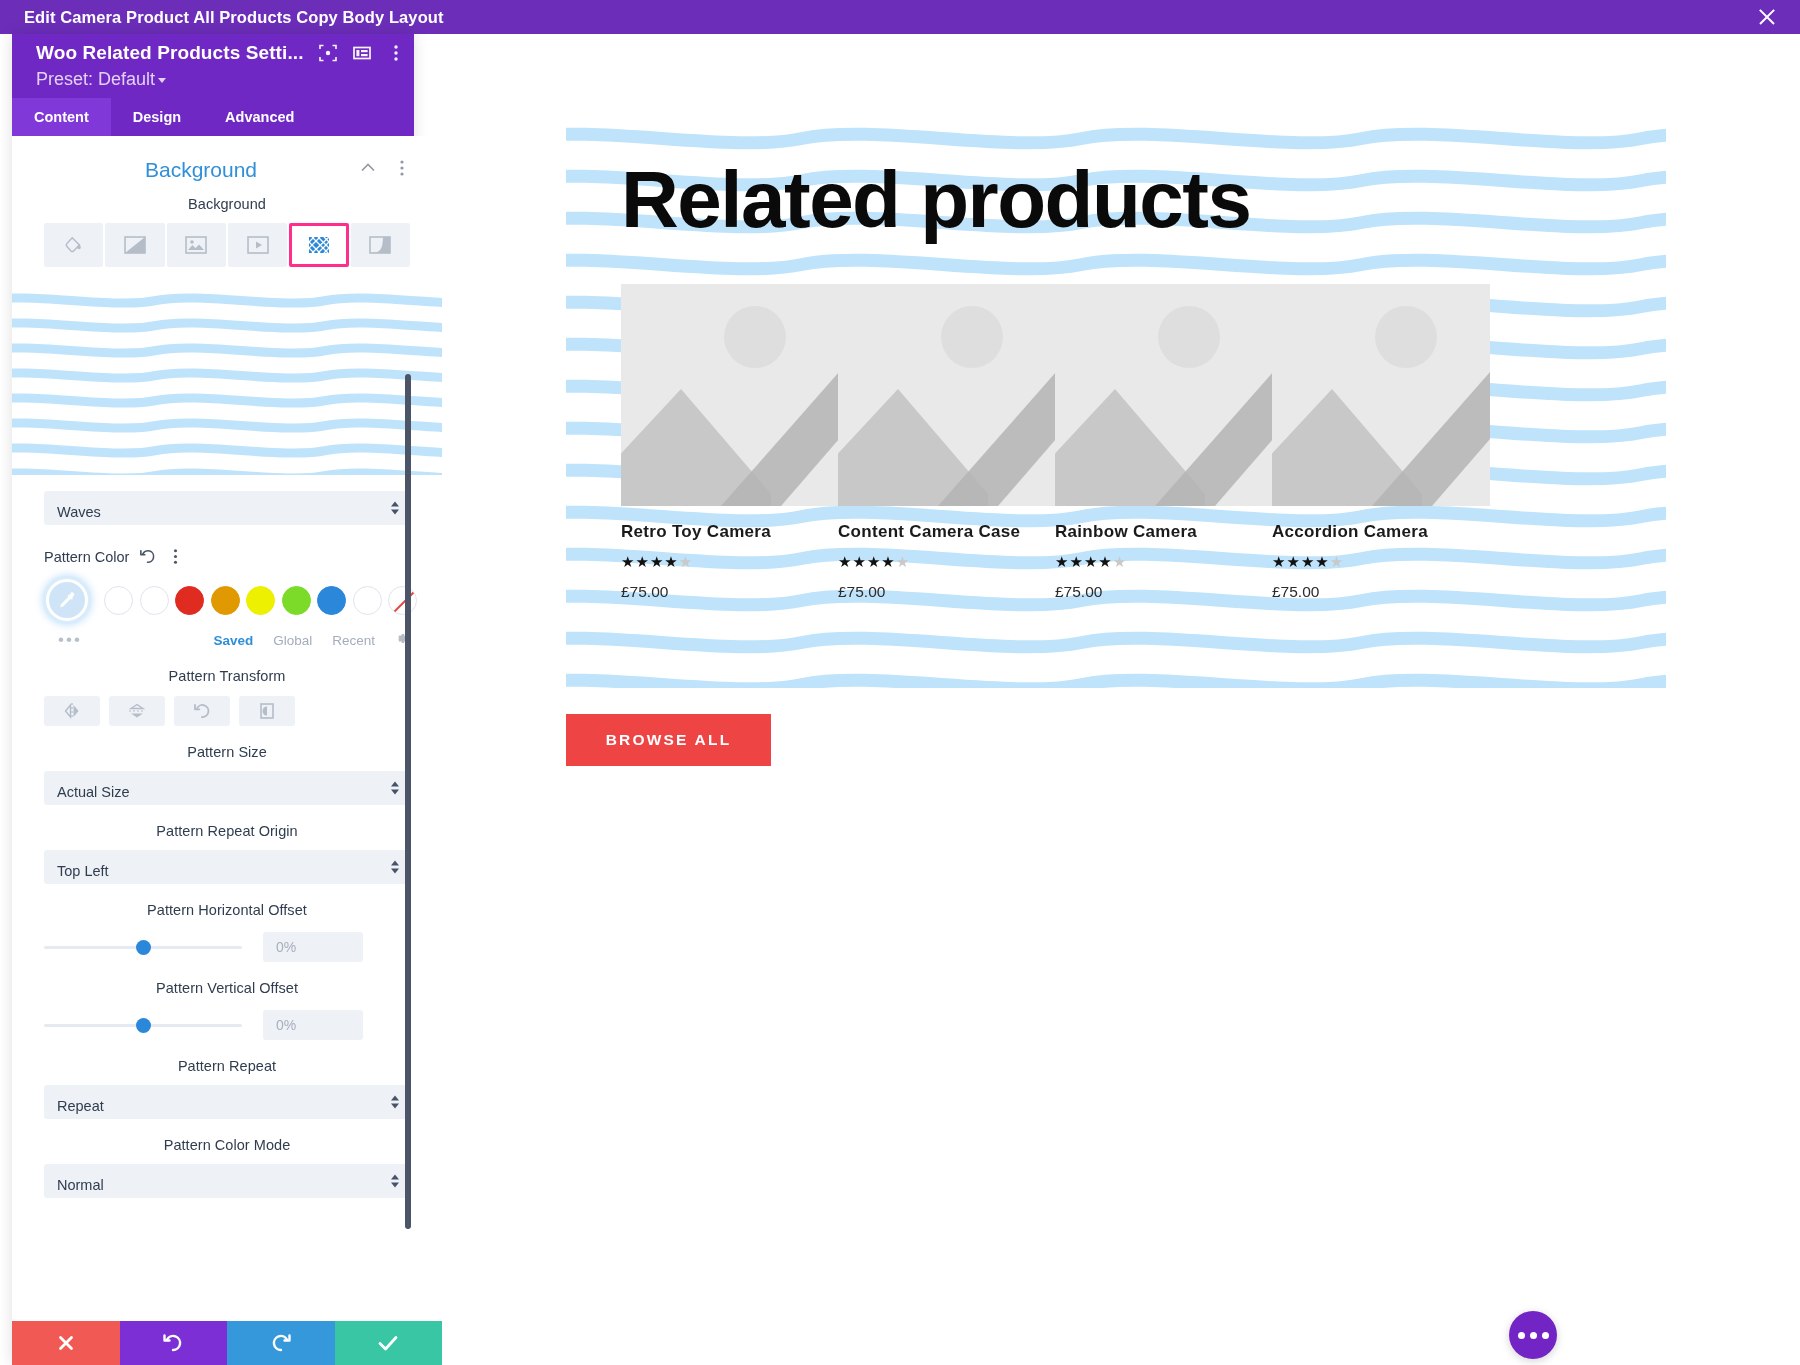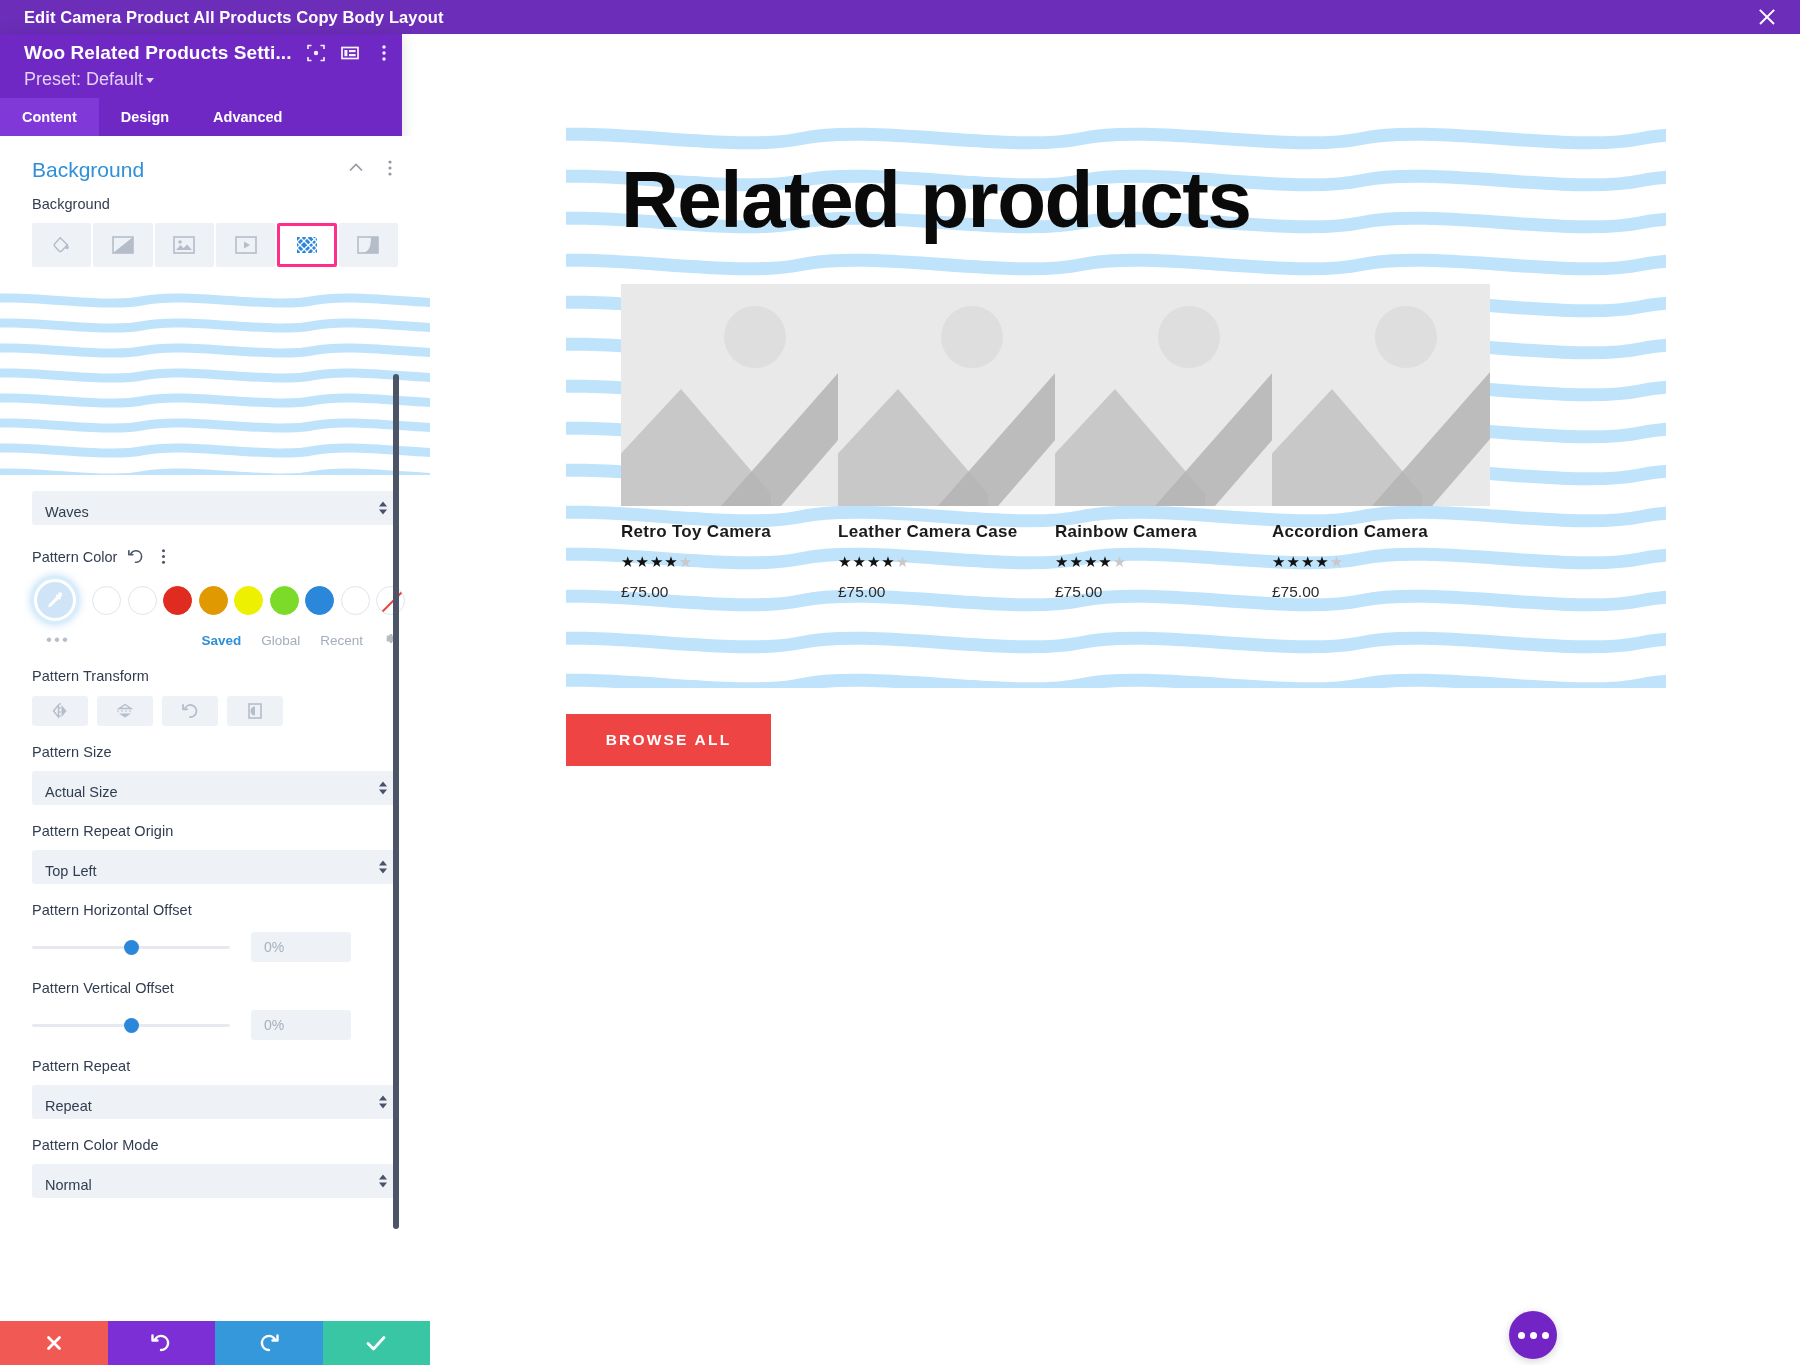--- a/index.html
+++ b/index.html
@@ -26,21 +26,21 @@
   #titlebar .tb-close::before,
   #titlebar .tb-close::after {
     content: ""; position: absolute; left: 1px; top: 10px;
     width: 20px; height: 1.8px; background: #fff;
   }
   #titlebar .tb-close::before { transform: rotate(45deg); }
   #titlebar .tb-close::after  { transform: rotate(-45deg); }
 
   
   #panel {
-    position: absolute; left: 0; top: 34px;
+    position: absolute; left: 12px; top: 34px;
     width: 402px; height: 1331px;
     background: #86efac;
     box-shadow: 0 0 14px rgba(0,0,0,.13);
     z-index: 5;
   }
   #panel-head {
     background: #7028c4; color: #fff;
     height: 64px; padding: 8px 16px 0 24px; position: relative;
   }
   #panel-head .ph-row { display: flex; align-items: center; }
@@ -68,21 +68,21 @@
     display: flex; align-items: center; justify-content: center;
     color: #fff; cursor: pointer; font-weight: 600;
     padding: 0 22px; height: 38px;
   }
   #tabs .tab.active { background: #8038d8; }
 
   #panel-body {
     position: absolute; top: 102px; bottom: 44px; left: 0; width: 430px;
     overflow: hidden; background: #fff;
   }
-  #panel-scroll { padding: 0 0 18px 0; position: relative; }
+  #panel-scroll { padding: 0 0 18px 0; position: relative; text-align: center; }
 
   .sec-head {
     display: flex; align-items: center; padding: 22px 30px 14px 32px;
   }
   .sec-head h2 {
     font-size: 21px; font-weight: normal; color: #2f8fd8; flex: 1;
   }
   .sec-head .chev, .sec-head .dots { cursor: pointer; opacity: .6; }
 
   .field { padding: 0 32px; margin-bottom: 4px; }
@@ -616,21 +616,21 @@
             <div class="price">£75.00</div>
           </div>
           <div class="prod">
             <div class="prod-img">
               <div class="sun"></div>
               <svg width="218" height="222" viewBox="0 0 218 222" style="position:absolute;left:0;top:0">
                 <path d="M-5 175 L60 105 L150 210 L150 230 L-5 230 Z" fill="#c8c8c8"></path>
                 <path d="M218 88 L100 222 L160 222 L218 155 Z" fill="#b4b4b4" opacity="0.85"></path>
               </svg>
             </div>
-            <div class="prod-name">Leather Camera Case</div>
+            <div class="prod-name">Content Camera Case</div>
             <div class="stars"><span class="on">★</span><span class="on">★</span><span class="on">★</span><span class="on">★</span><span class="off">★</span></div>
             <div class="price">£75.00</div>
           </div>
           <div class="prod">
             <div class="prod-img">
               <div class="sun"></div>
               <svg width="218" height="222" viewBox="0 0 218 222" style="position:absolute;left:0;top:0">
                 <path d="M-5 175 L60 105 L150 210 L150 230 L-5 230 Z" fill="#c8c8c8"></path>
                 <path d="M218 88 L100 222 L160 222 L218 155 Z" fill="#b4b4b4" opacity="0.85"></path>
               </svg>

